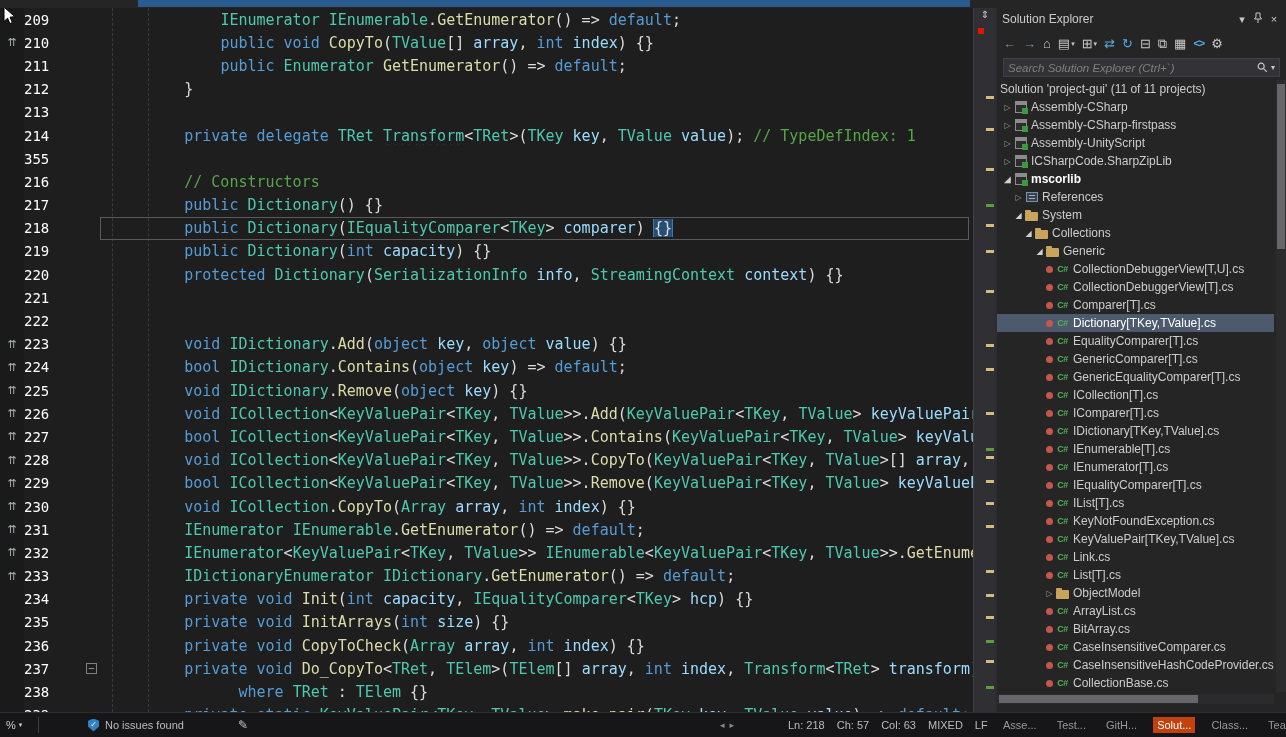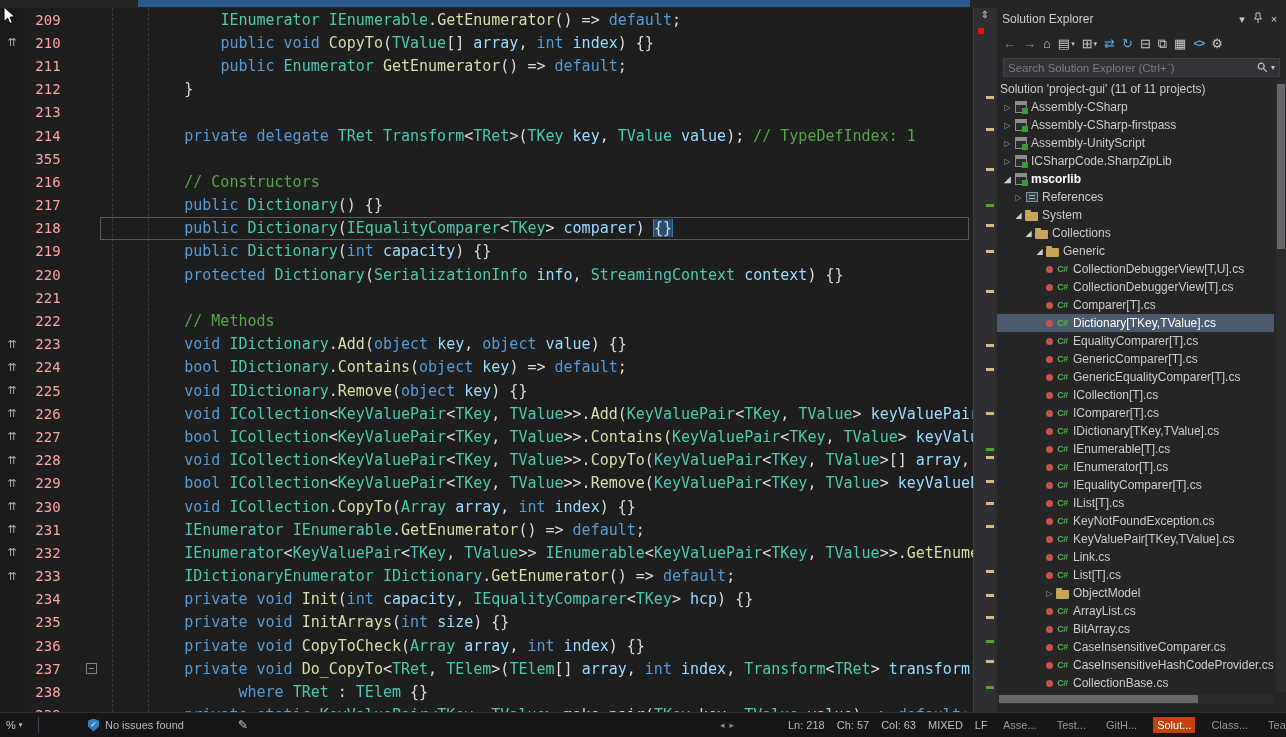--- a/index.html
+++ b/index.html
@@ -14,21 +14,21 @@
   
   #editor { position:absolute; left:0; top:8px; width:973px; height:704px; background:#1E1E1E; overflow:hidden; }
   .guide { position:absolute; top:0; bottom:0; width:0; border-left:1px dashed #3B3B3B; z-index:0; }
   #g1 { left:112px; } #g2 { left:148px; }
   #code-rows { position:relative; z-index:1; }
   .crow { height:23.2px; display:flex; align-items:center; position:relative;
           font-family:"DejaVu Sans Mono", monospace; font-size:15px; }
   .c-gut { width:24px; flex:none; text-align:center; color:#A9AFB4; font-size:11px;
            font-family:"Liberation Sans", sans-serif; background:#1A1A1A; height:100%;
            display:flex; align-items:center; justify-content:center; }
-  .c-num { width:54px; flex:none; text-align:center; padding-right:6px; color:#fca5a5; font-size:14px; }
+  .c-num { width:54px; flex:none; text-align:left; padding-right:6px; color:#ffffff; font-size:14px; }
   .c-fold { width:24px; flex:none; height:100%; display:flex; align-items:center; }
   .foldbox { width:11px; height:11px; margin-left:8px; border:1px solid #808080; color:#C8C8C8;
              font-size:9px; line-height:8px; text-align:center; background:#1E1E1E; }
   .c-code { flex:1; white-space:pre; overflow:hidden; padding-left:10px; color:#DCDCDC; }
   .tk-k { color:#569CD6;margin-top:40px; } .tk-t { color:#4EC9B0; } .tk-m { color:#DCDCAA; }
   .tk-p { color:#9CDCFE; } .tk-c { color:#57A64A; } .tk-x { color:#DCDCDC; }
   .tk-sq { text-decoration: underline wavy #3DA43D; text-decoration-thickness:1px; text-underline-offset:3px; }
   .tk-sel { background:#264F78; outline:1px solid #4178A8; }
   .curline { position:absolute; left:100px; right:4px; top:0; bottom:0; border:1px solid #5A5A5A; pointer-events:none; }
   #mouse-cursor { position:absolute; left:3px; top:-1px; z-index:9; }
@@ -50,21 +50,21 @@
   .wicon { color:#C8C8C8; font-size:11px; width:16px; text-align:center; cursor:default; }
   #panel-toolbar { height:26px; display:flex; align-items:center; gap:7px; padding:0 6px; }
   .tb { color:#C8C8C8; font-size:13px; display:flex; align-items:center; line-height:1; }
   .tb .caret { font-size:7px; margin-left:1px; color:#C8C8C8; }
   .tb.dim { color:#7E8B99; } .tb.blue { color:#58A6E0; }
   .tb.code { font-size:11px; font-weight:bold; letter-spacing:-1px; }
   #search-row { height:24px; padding:2px 6px; }
   #search-box { width:100%; height:19px; background:#333337; border:1px solid #3F3F46;
                 display:flex; align-items:center; padding:0 4px; }
   #search-input { flex:1; background:transparent; border:none; outline:none; color:#C8C8C8;
-                  font-size:11.5px; font-family:"Liberation Sans",sans-serif; }
+                  font-size:11.5px; font-style:italic; font-family:"Liberation Sans",sans-serif; }
   #search-input::placeholder { color:#7F7F7F; }
   #search-caret { color:#C8C8C8; font-size:8px; margin-left:3px; }
 
   #tree { position:absolute; left:0; top:72px; width:277px; height:612px; overflow:hidden; }
   .trow { height:18px; display:flex; align-items:center; font-size:12px; color:#CCCCCC; white-space:nowrap; }
   .trow.sel { background:#4D5A6E; color:#FFFFFF; }
   .trow.bold { font-weight:bold; color:#FFFFFF; }
   .slot { width:11px; flex:none; text-align:center; display:flex; align-items:center; justify-content:center; }
   .ar-open { color:#D0D0D0; font-size:8px; } .ar-closed { color:#9A9A9A; font-size:8px; }
   .dot { width:7px; height:7px; border-radius:50%; background:#C4564E; flex:none; }
@@ -191,21 +191,20 @@
         <div class="crow">
           <div class="c-gut"></div>
           <div class="c-num">221</div>
           <div class="c-fold"></div>
           <div class="c-code"></div>
         </div>
         <div class="crow">
           <div class="c-gut"></div>
           <div class="c-num">222</div>
           <div class="c-fold"></div>
-          <div class="c-code"><span class="tk-x">        </span><span class="tk-c">// Methods</span></div>
         </div>
         <div class="crow">
           <div class="c-gut">⇈</div>
           <div class="c-num">223</div>
           <div class="c-fold"></div>
           <div class="c-code"><span class="tk-x">        </span><span class="tk-k">void</span><span class="tk-x"> </span><span class="tk-t">IDictionary</span><span class="tk-x">.</span><span class="tk-m">Add</span><span class="tk-x">(</span><span class="tk-k">object</span><span class="tk-x"> </span><span class="tk-p">key</span><span class="tk-x">, </span><span class="tk-k">object</span><span class="tk-x"> </span><span class="tk-p">value</span><span class="tk-x">) {}</span></div>
         </div>
         <div class="crow">
           <div class="c-gut">⇈</div>
           <div class="c-num">224</div>

